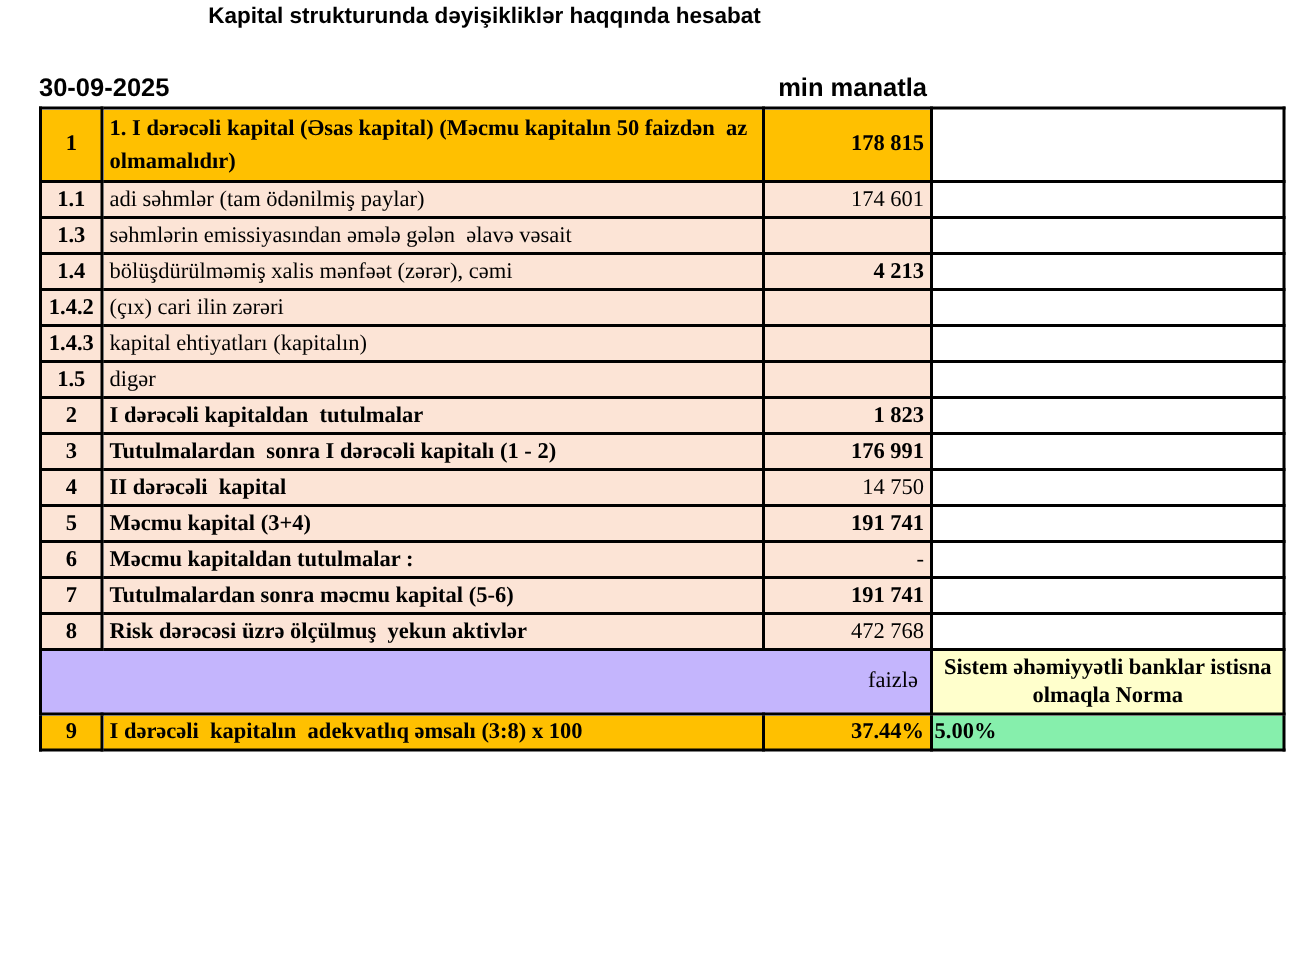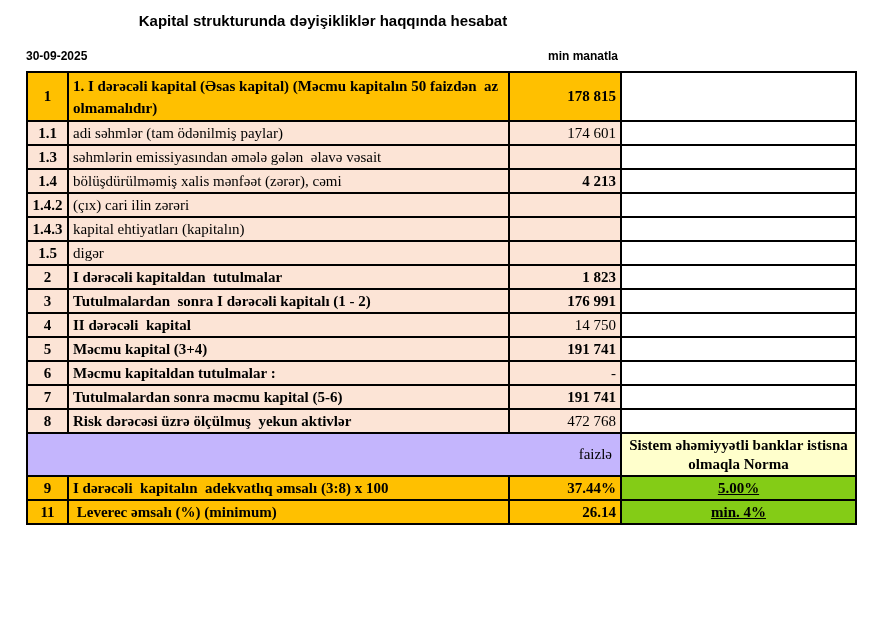--- a/index.html
+++ b/index.html
@@ -8,38 +8,38 @@
     width: 872px;
     height: 643px;
     background: #ffffff;
     color: #000000;
     font-family: "Liberation Serif", "DejaVu Serif", serif;
     overflow: hidden;
   }
   .title {
     position: absolute;
     left: 26px;
-    top: 12px;
+    top: 2px;
     width: 594px;
     text-align: center;
     font-family: "Liberation Sans", "DejaVu Sans", sans-serif;
     font-weight: bold;
     font-size: 15px;
   }
   .subheader {
     position: absolute;
     left: 26px;
     top: 49px;
     width: 592px;
     display: flex;
     justify-content: space-between;
     align-items: flex-end;
     font-family: "Liberation Sans", "DejaVu Sans", sans-serif;
     font-weight: bold;
-    font-size: 12px;
+    font-size: 17px;
   }
   table.report {
     position: absolute;
     left: 26px;
     top: 71px;
     border-collapse: collapse;
     table-layout: fixed;
     font-size: 15px;
   }
   table.report td {
@@ -66,24 +66,22 @@
   }
   td.norma-header {
     background: #FFFFCC;
     font-weight: bold;
     text-align: center;
     padding: 0 6px;
     line-height: 19px;
     vertical-align: middle;
   }
   td.norma {
-    background: #84cc16;
-    font-weight: bold;
-    text-align: center;
-    text-decoration: underline;
+    background: #86efac;
+    font-weight: bold;
   }
   .tall td.label { line-height: 22px; }
 </style>
 </head>
 <body>
 
 <div class="page">
 
   <div class="title">Kapital strukturunda dəyişikliklər haqqında hesabat</div>
 
@@ -187,22 +185,16 @@
         <tr class="faizle-row" id="faizle-row">
         <td class="faizle" colspan="3">faizlə</td>
         <td class="norma-header">Sistem əhəmiyyətli banklar istisna olmaqla Norma</td>
       </tr>
     <tr class="r">
       <td class="num bg-gold">9</td>
       <td class="label bg-gold bold">I dərəcəli  kapitalın  adekvatlıq əmsalı (3:8) x 100</td>
       <td class="value bg-gold bold">37.44%</td>
       <td class="norma">5.00%</td>
     </tr>
-        <tr class="r">
-      <td class="num bg-gold">11</td>
-      <td class="label bg-gold bold"> Leverec əmsalı (%) (minimum)</td>
-      <td class="value bg-gold bold">26.14</td>
-      <td class="norma">min. 4%</td>
-    </tr>
       </tbody>
   </table>
 
 </div>
 
 </body></html>

